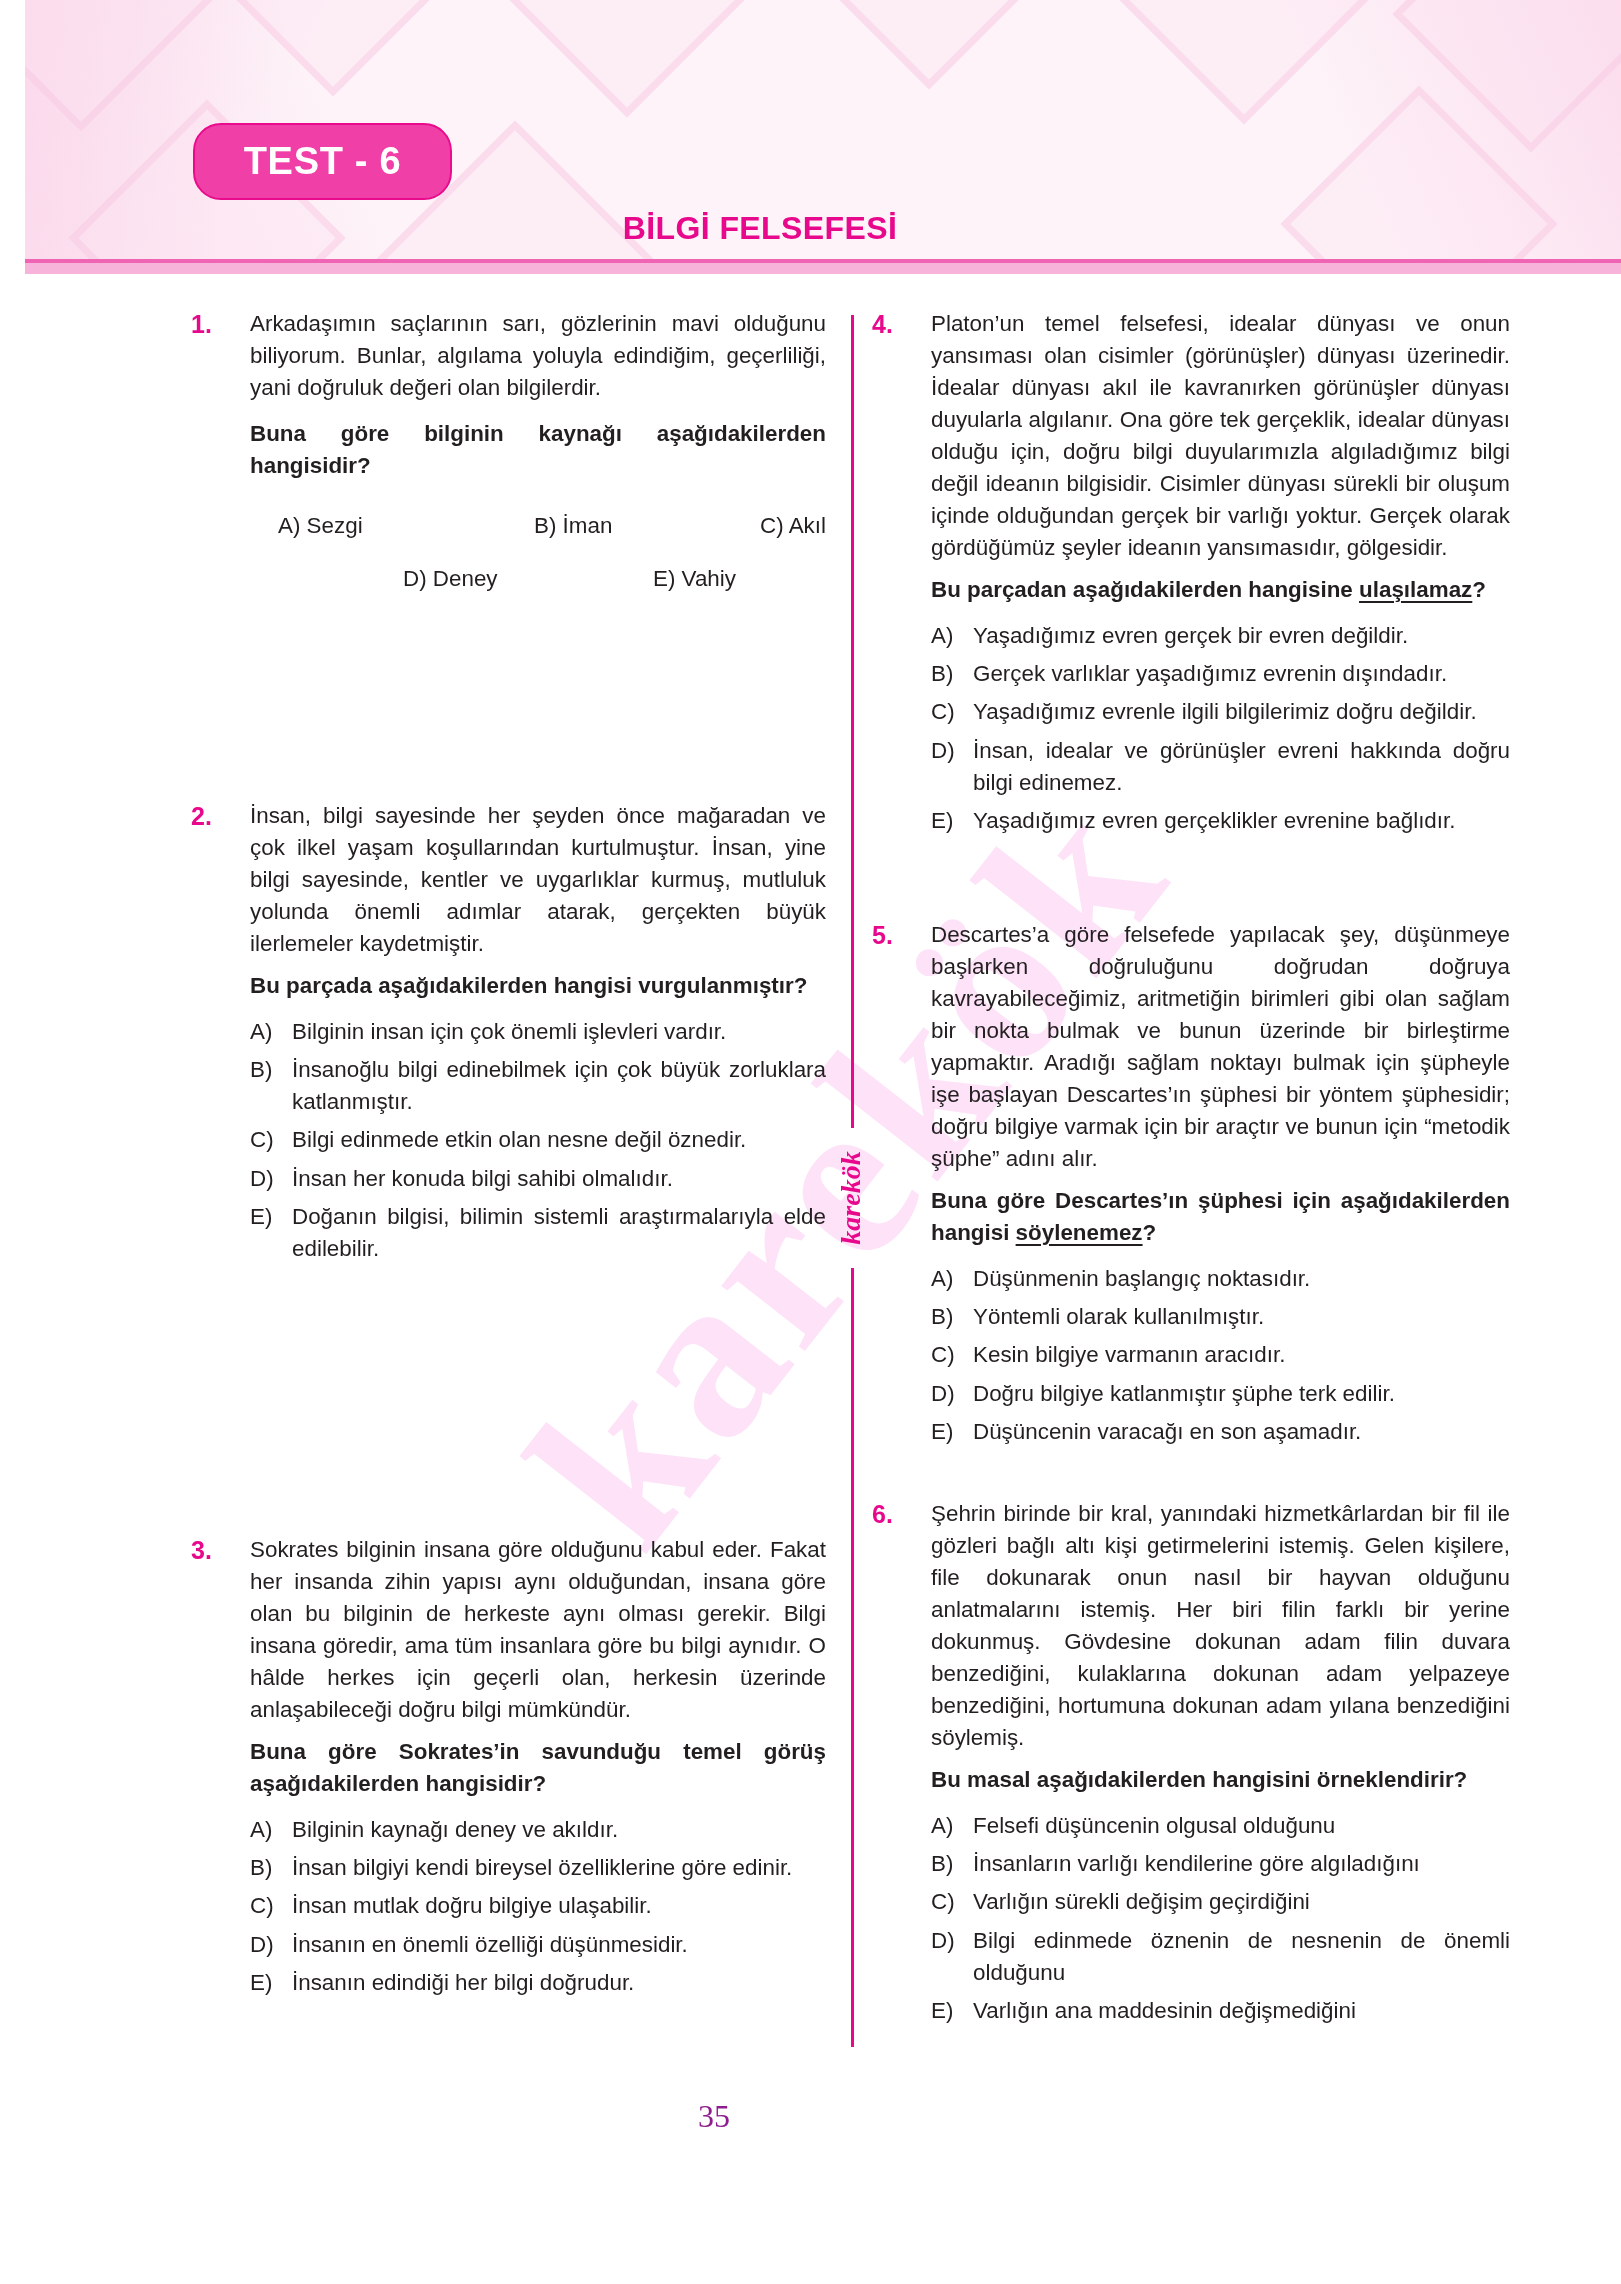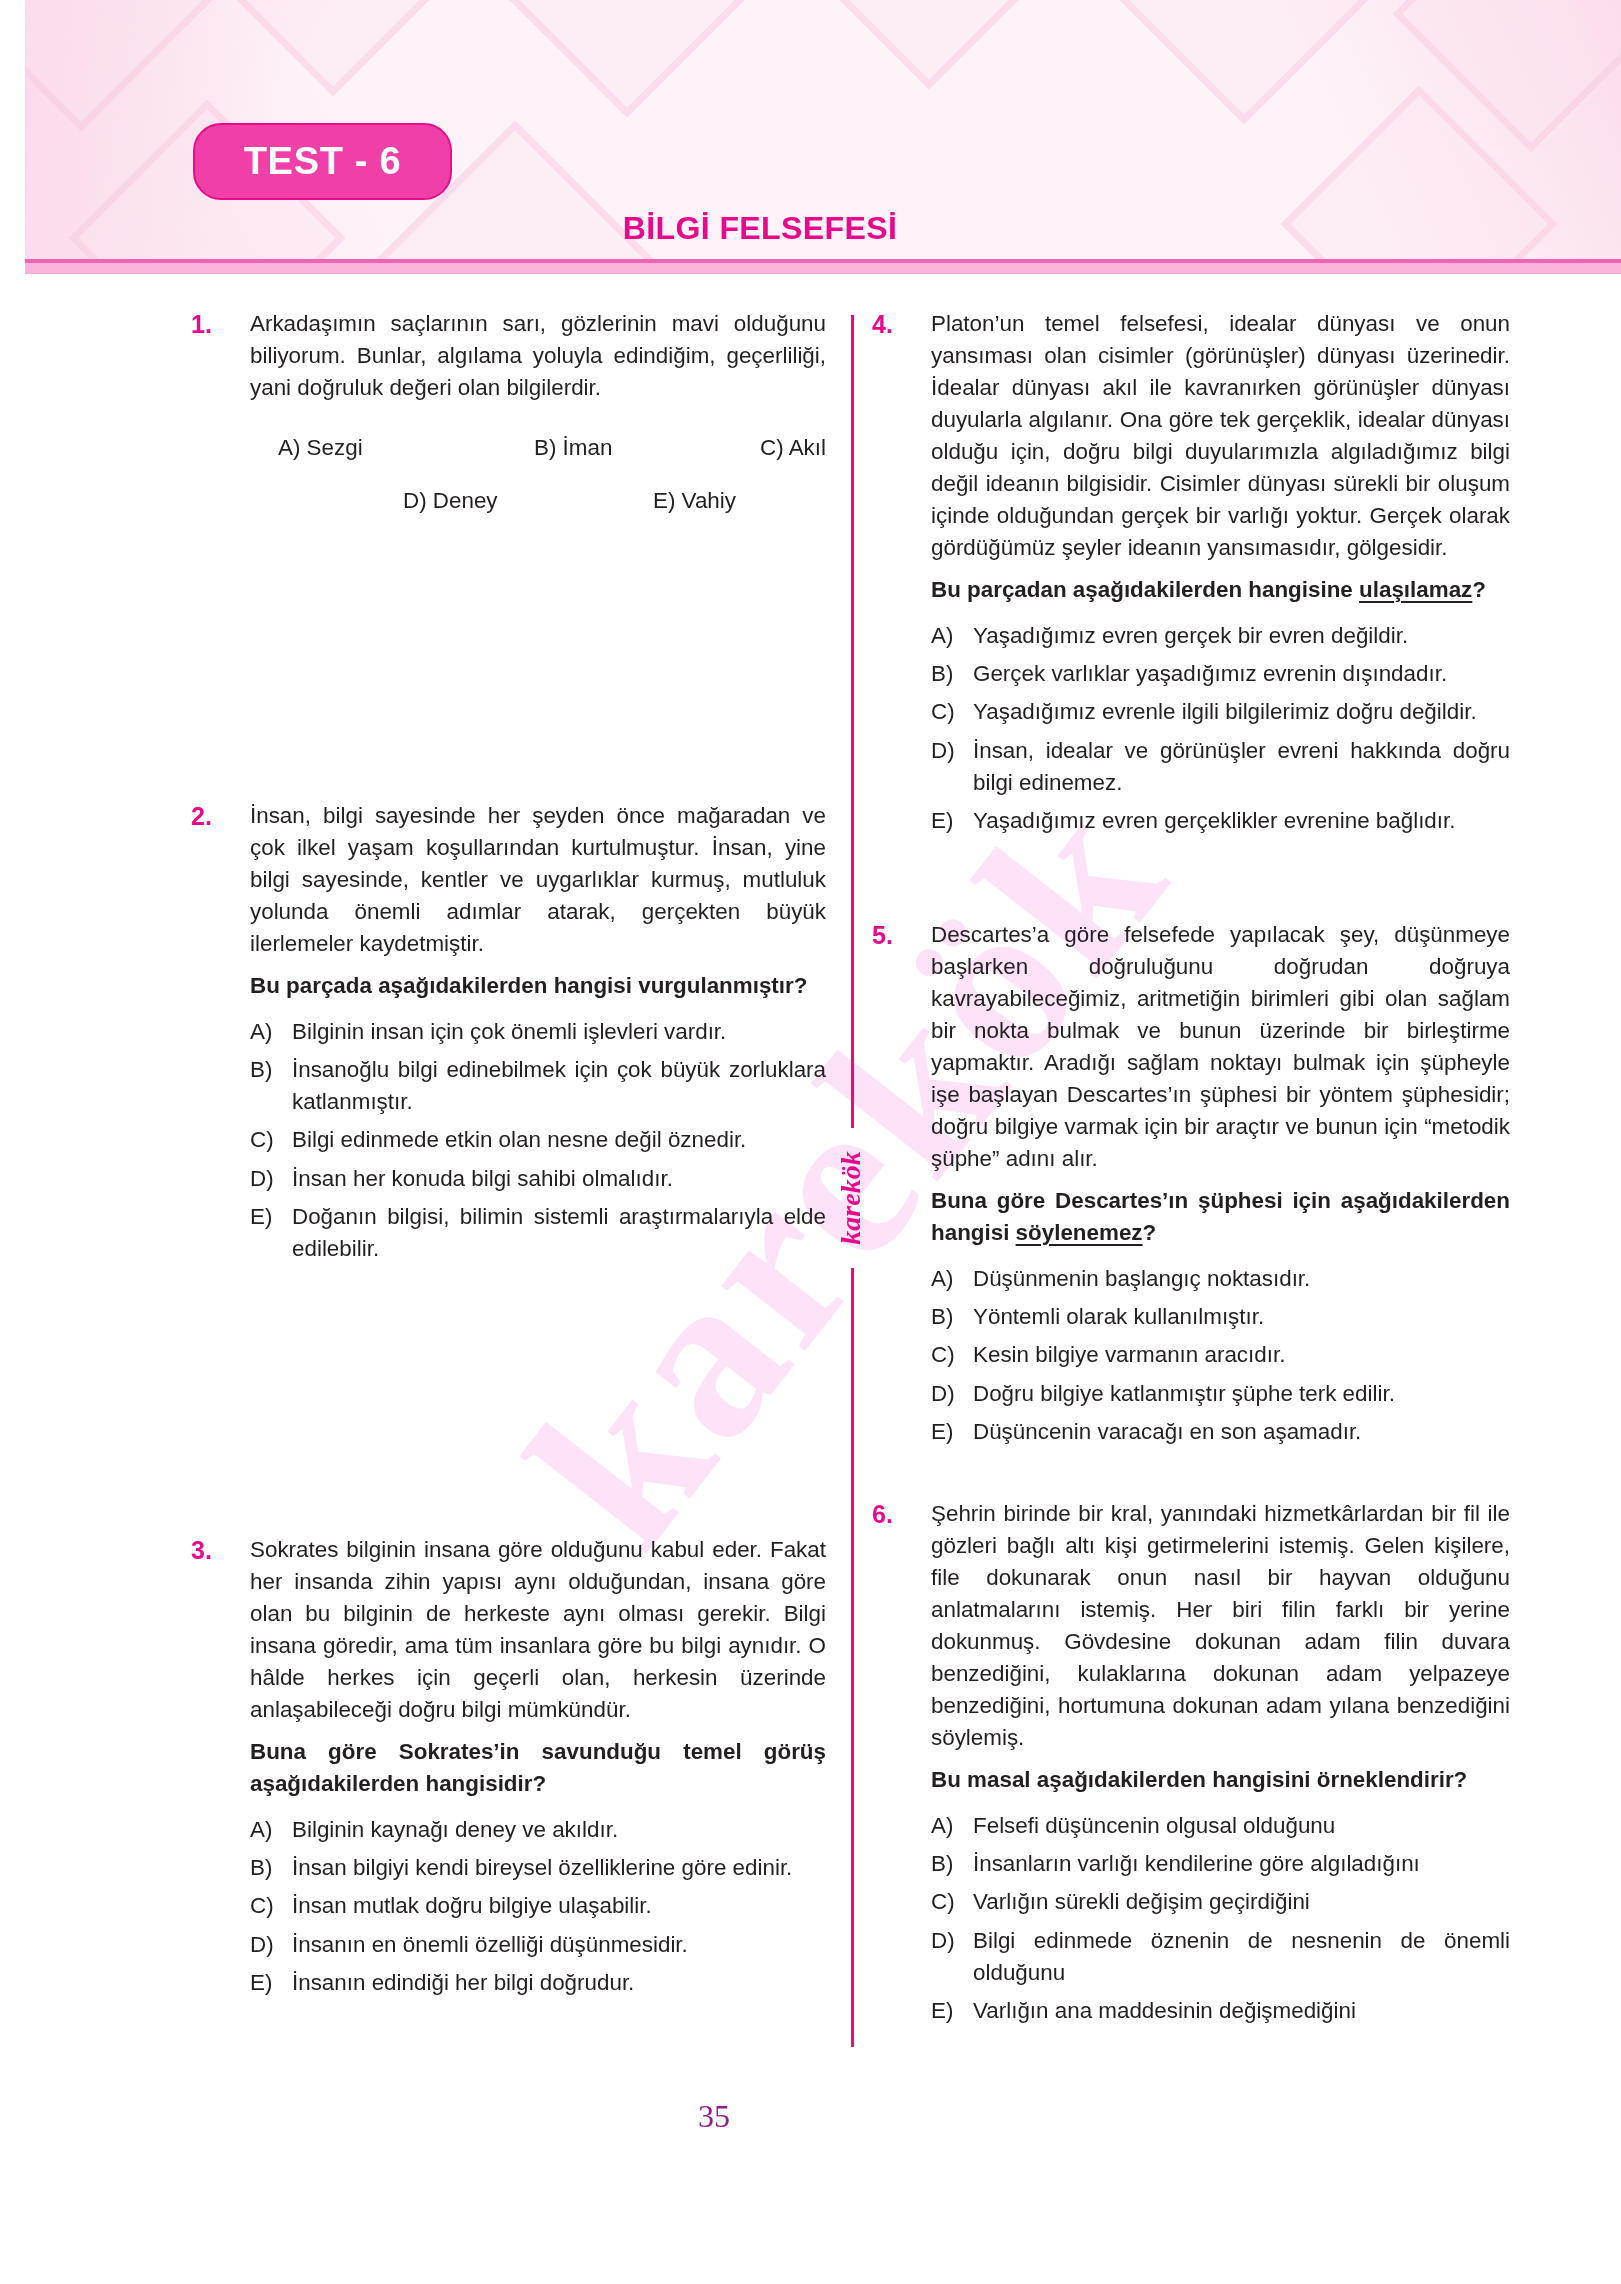--- a/index.html
+++ b/index.html
@@ -102,20 +102,21 @@
 
 <div class="divider" style="top:315px; height:813px;"></div>
 <div class="side-label">
     <span>karekök</span>
   </div>
 <div class="divider" style="top:1268px; height:779px;"></div>
 
 <div class="q" style="left:191px; top:308px; width:635px;">
   <div class="num">1.</div>
   <div class="body">Arkadaşımın saçlarının sarı, gözlerinin mavi olduğunu biliyorum. Bunlar, algılama yoluyla edindiğim, geçerliliği, yani doğruluk değeri olan bilgilerdir.</div>
+  <div class="stem" style="margin-top:14px;">Buna göre bilginin kaynağı aşağıdakilerden hangisidir?</div>
   <div class="opt-grid">
     <div style="left:0; top:0;">A) Sezgi</div>
     <div style="left:256px; top:0;">B) İman</div>
     <div style="right:0; top:0;">C) Akıl</div>
     <div style="left:125px; top:53px;">D) Deney</div>
     <div style="left:375px; top:53px;">E) Vahiy</div>
   </div>
 </div>
 
 <div class="q" style="left:191px; top:800px; width:635px;">

